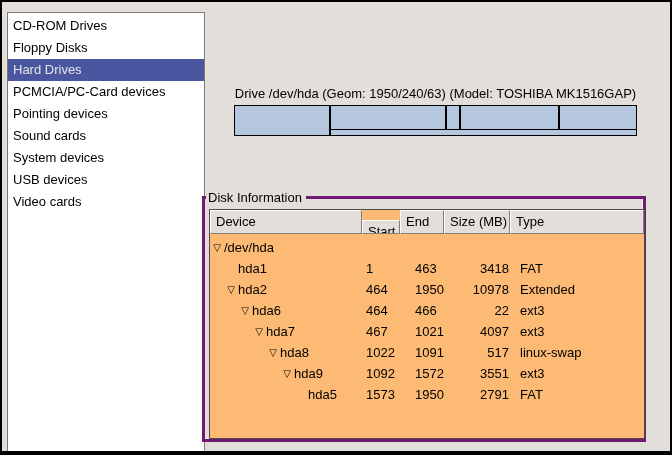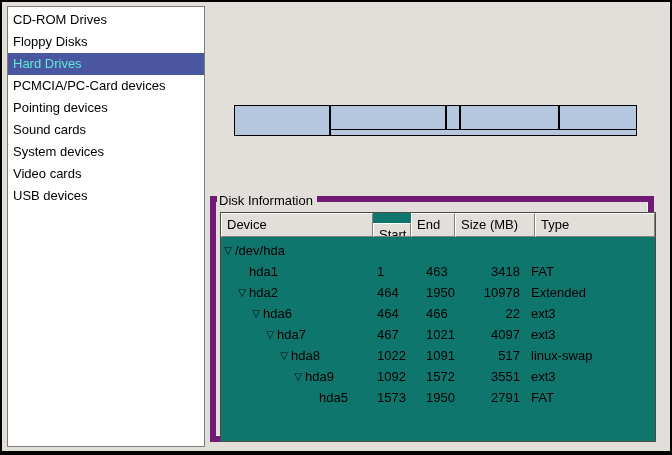--- a/index.html
+++ b/index.html
@@ -12,36 +12,36 @@
     border:2px solid #000;
     border-bottom-width:4px;
     font-family:"Liberation Sans","DejaVu Sans",sans-serif;
     font-size:13px;
     color:#000;
     overflow:hidden;
   }
 
   
   .sidebar {
-    position:absolute; left:5px; top:4px;
+    position:absolute; left:5px; top:10px;
     width:198px; height:441px;
     background:#fff;
     border:1px solid #7f7c77;
     padding-top:2px;
     overflow:hidden;
   }
   .sidebar-item {
     height:22px; line-height:22px;
     padding-left:5px;
     white-space:nowrap;
     cursor:default;
   }
   .sidebar-item.selected {
     background:var(--sel, #4a57a0);
-    color:#5eead4;
+    color:#e5e5e5;
   }
 
   
   .drive-title {
     position:absolute; left:232px; top:84px;
     width:403px;
     text-align:center;
     white-space:nowrap;
     font-size:13px;
   }
@@ -65,58 +65,58 @@
     position:absolute; left:0; top:0; right:0;
     height:24px;
     display:flex;
     border-bottom:1px solid #000;
   }
   .seg-logical { height:100%; }
   .seg-logical + .seg-logical { border-left:2px solid #000; }
 
   
   .frame {
-    position:absolute; left:208px; top:194px;
+    position:absolute; left:200px; top:194px;
     width:444px; height:246px;
-    border:6px solid #701a75;
+    border:3px solid #701a75;
     box-shadow: inset -1px -1px 0 #f7f6f5;
   }
   .frame-label {
     position:absolute; left:1px; top:-9px;
     background:var(--bg, #e2dfdb);
     padding:0 4px 0 2px;
     line-height:16px;
     font-size:13px;
     white-space:nowrap;
   }
 
   .table {
     position:absolute; left:4px; top:10px;
     width:436px; height:230px;
-    background:#0f766e;
+    background:#fdba74;
     border:1px solid #4e4b46;
     overflow:hidden;
   }
   .thead { display:flex; height:24px; }
   .th {
     background:var(--bg, #e2dfdb);
     border-top:1px solid #fff;
     border-left:1px solid #fff;
     border-right:1px solid #827f79;
     border-bottom:1px solid #827f79;
     padding-left:5px;
     line-height:21px;
     white-space:nowrap;
     overflow:hidden;
     cursor:default;
   }
   .col-device { width:152px; }
   .col-start  { width:38px;margin-top:10px;  }
   .col-end    { width:44px;  }
-  .col-size   { width:80px;  }
+  .col-size   { width:66px;  }
   .col-type   { flex:1; }
 
   .tbody { padding-top:3px; }
   .tr { display:flex; height:21px; line-height:21px; cursor:default; }
   .td { white-space:nowrap; overflow:hidden; }
   .td-device { width:152px; display:flex; align-items:center; }
   .indent-spacer { height:1px; flex:none; }
   .expander {
     width:14px; flex:none;
     text-align:center;
@@ -135,24 +135,25 @@
 <div class="window" style="--bg: #e2dfdb; --sel: #4a57a0; --barfill: #b5c7df;">
 
   <div class="sidebar">
       <div class="sidebar-item">CD-ROM Drives</div>
       <div class="sidebar-item">Floppy Disks</div>
       <div class="sidebar-item selected">Hard Drives</div>
       <div class="sidebar-item">PCMCIA/PC-Card devices</div>
       <div class="sidebar-item">Pointing devices</div>
       <div class="sidebar-item">Sound cards</div>
       <div class="sidebar-item">System devices</div>
+      <div class="sidebar-item">USB devices</div>
       <div class="sidebar-item">Video cards</div>
-      <div class="sidebar-item">USB devices</div>
     </div>
 
+  <div class="drive-title">Drive /dev/hda (Geom: 1950/240/63) (Model: TOSHIBA MK1516GAP)</div>
 
   <div class="partition-bar">
       <div class="seg-primary" style="width: 23.74%;"></div>
       <div class="seg-extended" style="width: 76.26%;">
         <div class="ext-inner">
           <div class="seg-logical" style="width: 37.32%;"></div>
           <div class="seg-logical" style="width: 4.71%;"></div>
           <div class="seg-logical" style="width: 32.35%;"></div>
           <div class="seg-logical" style="width: 25.42%;"></div>
         </div>

